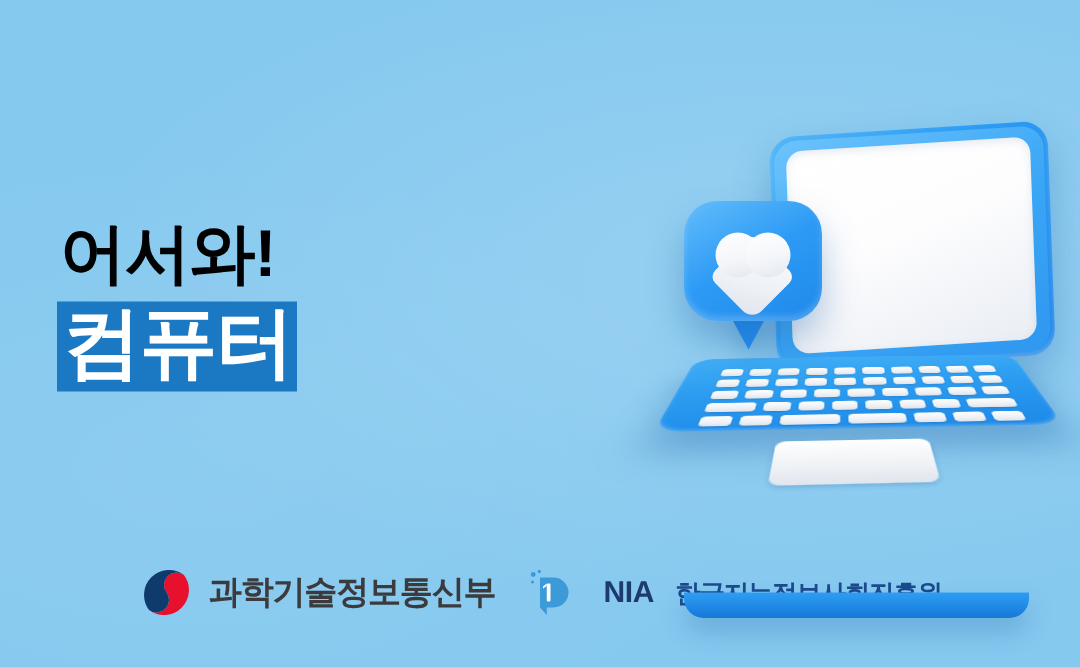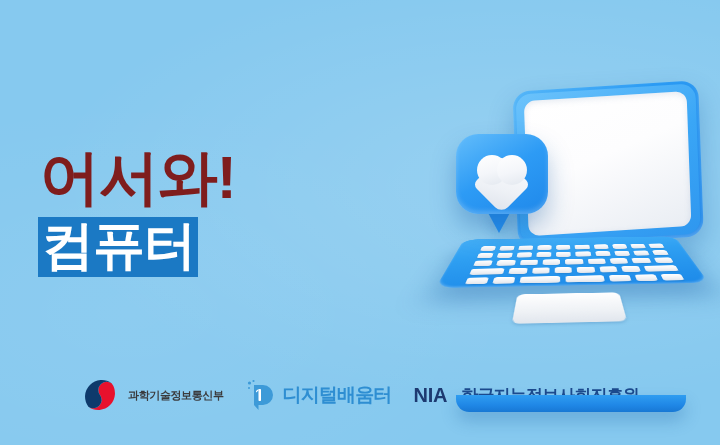--- a/index.html
+++ b/index.html
@@ -37,22 +37,22 @@
     top: 148px;
     width: 420px;
   }
   .headline-line {
     font-weight: 700;
     letter-spacing: -0.018em;
     white-space: nowrap;
     line-height: 1.0;
   }
   .line-1 {
-    font-size: 60px;
-    color: #7f1d1d;
+    font-size: 44px;
+    color: #000000;
     margin-bottom: 9px;
     padding-left: 2px;
   }
   .line-2 {
     font-size: 52px;
     color: #111113;
     display: flex;
     align-items: baseline;
   }
   .hl-mark {
@@ -256,21 +256,21 @@
     gap: 9px;
   }
 
   
   .taegeuk {
     width: 38px;
     height: 38px;
     flex: 0 0 auto;
   }
   .logo-msit-text {
-    font-size: 11px;
+    font-size: 22px;
     font-weight: 700;
     color: #3b3b3d;
     letter-spacing: -0.035em;
     white-space: nowrap;
   }
 
   
   .dbt-icon {
     width: 28px;
     height: 32px;
@@ -415,21 +415,20 @@
 
     <div class="logo-group">
       <svg class="dbt-icon" viewBox="0 0 56 64">
         <circle cx="7" cy="8" r="3.2" fill="#3d9ad8"></circle>
         <circle cx="15" cy="4" r="2.2" fill="#3d9ad8"></circle>
         <circle cx="6" cy="18" r="2.0" fill="#3d9ad8"></circle>
         <path d="M16 12 H34 A18 18 0 0 1 34 52 H25 L25 62 L16 52 Z" fill="#3d9ad8"></path>
         <rect x="25" y="20" width="5" height="24" rx="1.4" fill="#ffffff"></rect>
         <path d="M25 20 L20 24 L20 27 L25 23 Z" fill="#ffffff"></path>
       </svg>
-      <span class="logo-dbt-text">디지털배움터</span>
     </div>
 
     <div class="logo-group">
       <span class="logo-nia-abbr">NIA</span>
       <span class="logo-nia-text">한국지능정보사회진흥원</span>
     </div>
 
   </div>
 
 </div>

